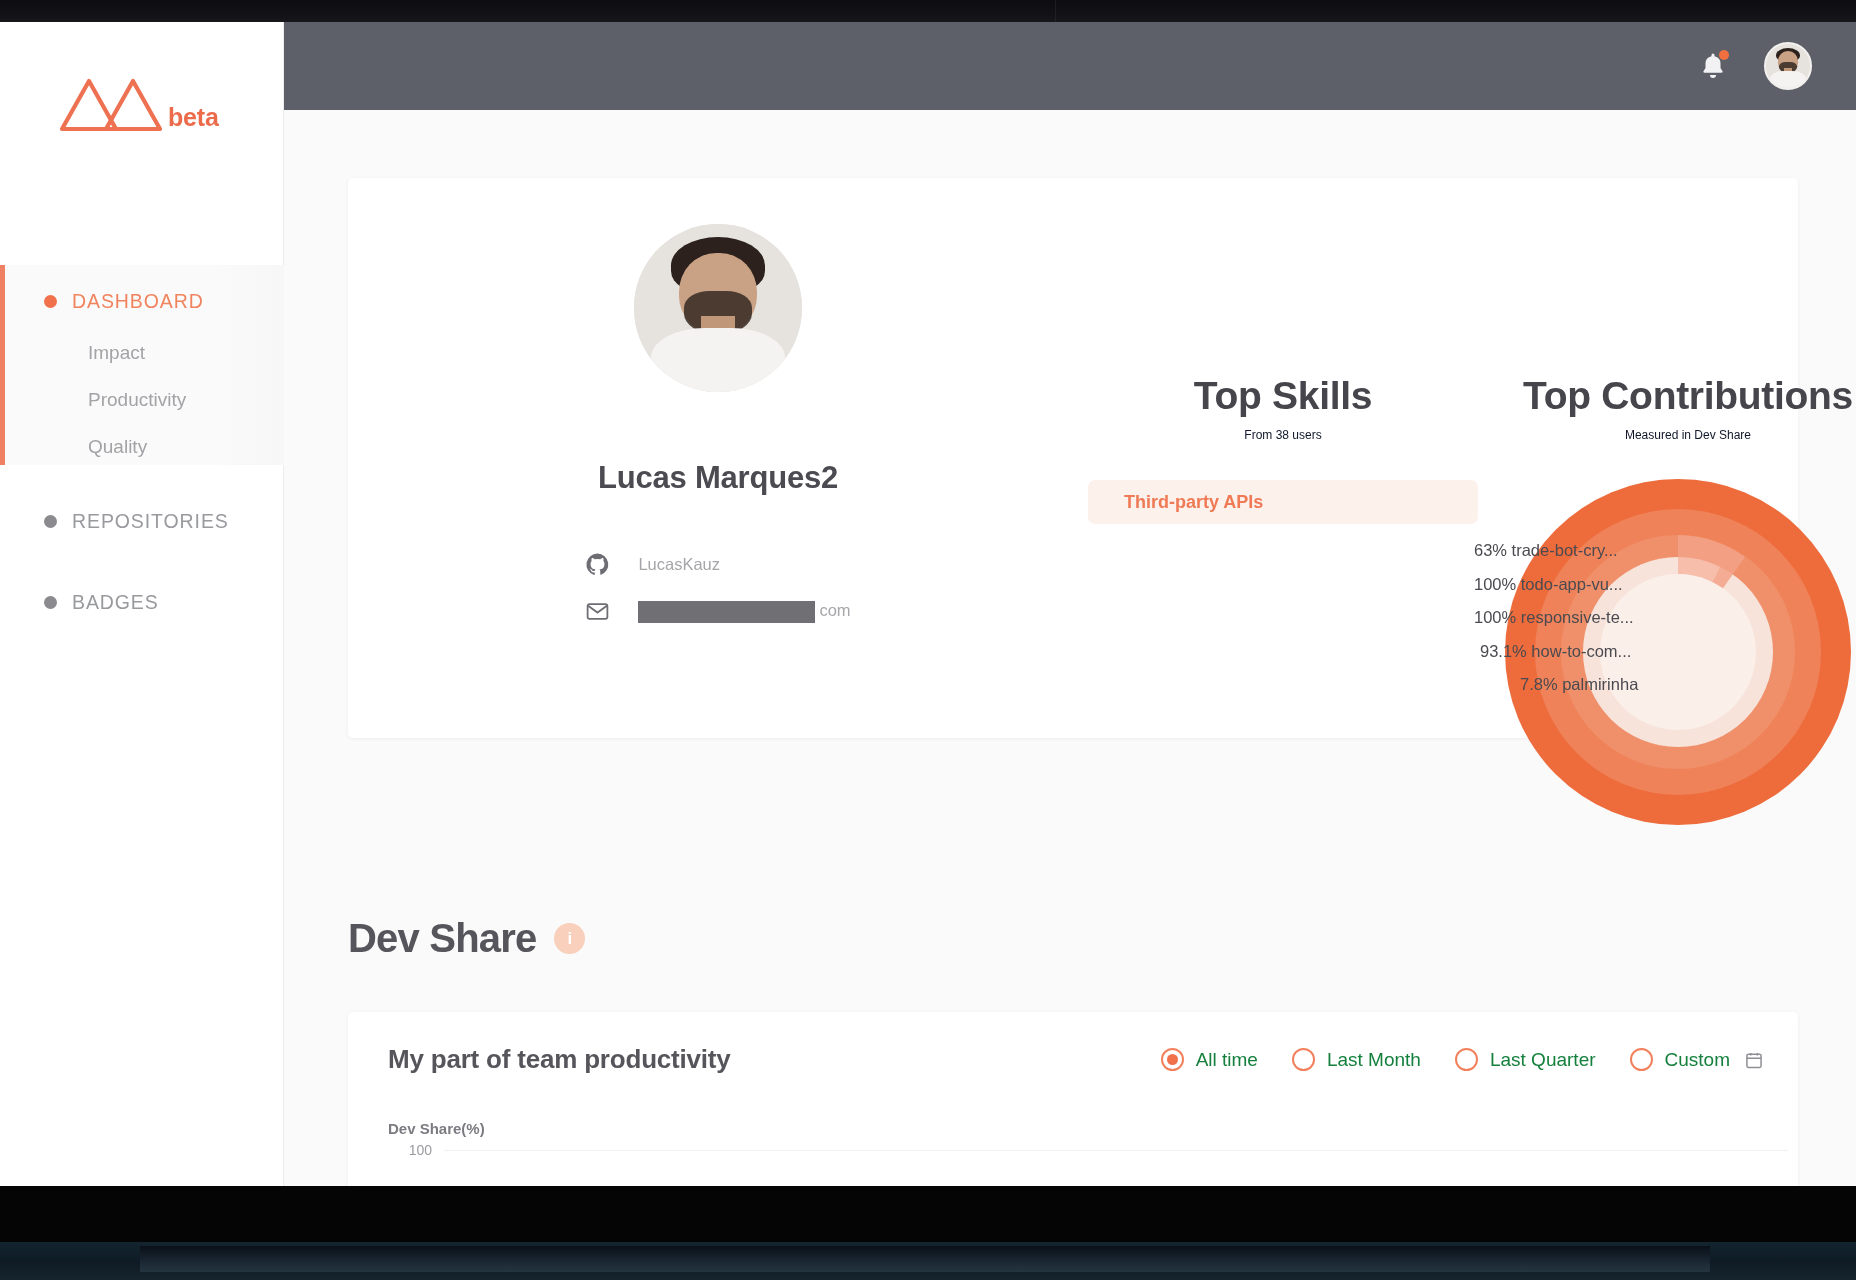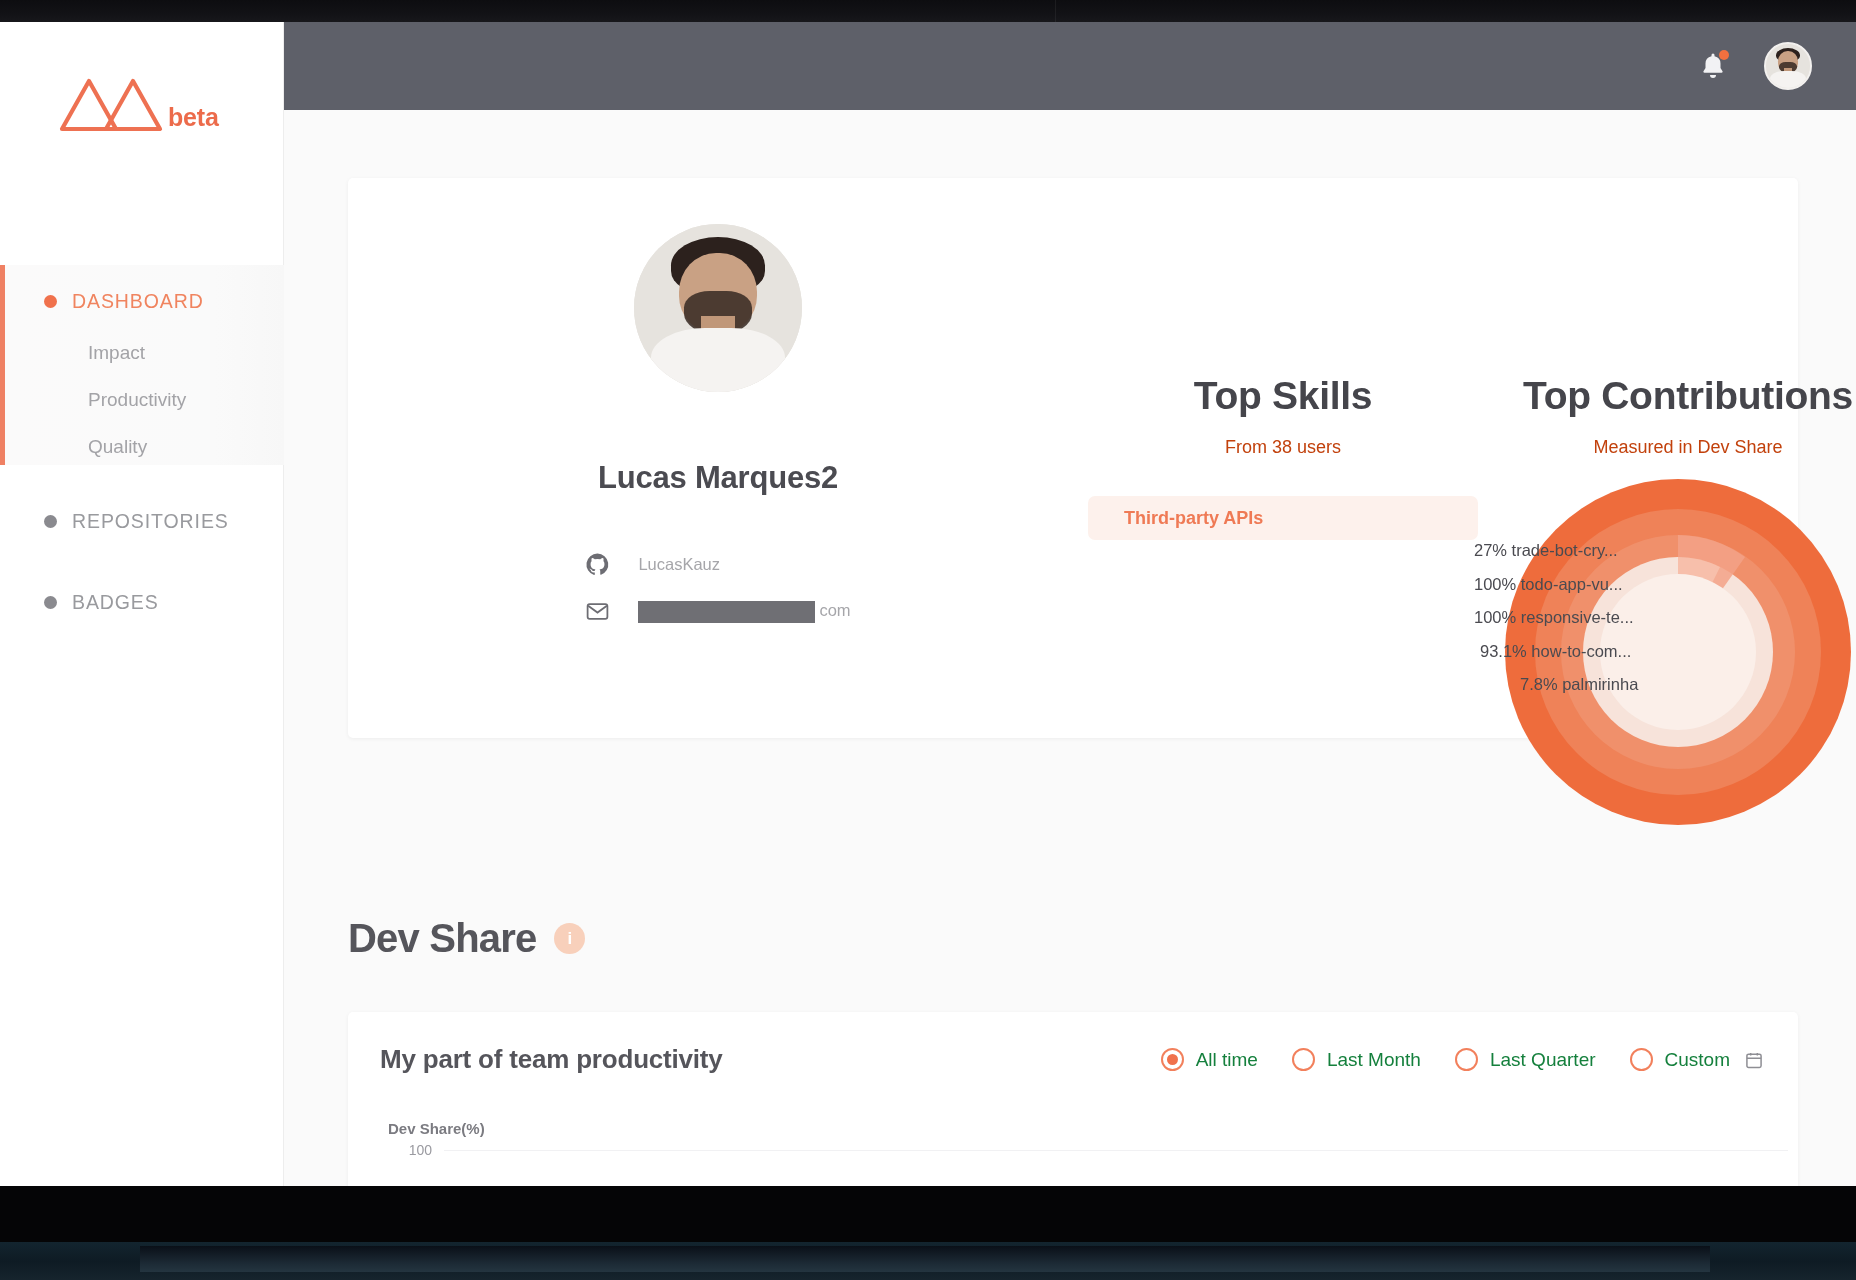--- a/index.html
+++ b/index.html
@@ -170,21 +170,21 @@
   .meta-row .ico { width: 25px; height: 25px; flex: none; color: #6d6d73; }
   .meta-row .val { font-size: 16.5px; color: #a6a6aa; }
   .redact {
     display: inline-block; width: 177px; height: 22px;
     background: #6f6f74; vertical-align: middle; margin-right: 4px;
   }
 
   
   .skills-col { position: absolute; left: 740px; top: 196px; width: 390px; text-align: center; }
   .sec-title { font-size: 39px; font-weight: 700; color: #45454b; letter-spacing: -.3px; }
-  .sec-sub   { margin-top: 19px; font-size: 18px; color: #c2410c; }
+  .sec-sub   { margin-top: 10px; font-size: 12px; color: #0f172a; }
   .skill-pill {
     margin-top: 38px;
     height: 44px; border-radius: 7px;
     background: #fdf1ec;
     display: flex; align-items: center;
     padding-left: 36px;
     font-size: 18px; font-weight: 700; color: #ef7a55;
     cursor: pointer;
   }
 
@@ -216,21 +216,21 @@
     width: 31px; height: 31px; border-radius: 50%;
     background: #f8d0bb; color: #fff;
     font-size: 17px; font-weight: 700;
     display: flex; align-items: center; justify-content: center;
     cursor: pointer;
   }
 
   #chart-card { left: 64px; top: 902px; width: 1450px; height: 330px; }
 
   .chart-head {
-    position: absolute; left: 32px; top: 32px;
+    position: absolute; left: 40px; top: 32px;
     right: 34px;
     display: flex; align-items: center; justify-content: space-between;
   }
   .chart-title { font-size: 26px; font-weight: 700; color: #55555b; letter-spacing: -.2px; }
 
   .radio-row { display: flex; align-items: center; gap: 34px; }
   .radio-opt { display: flex; align-items: center; gap: 12px; cursor: pointer; }
   .radio-box {
     width: 23px; height: 23px; border-radius: 50%;
     border: 2.2px solid #f2805c; flex: none;
@@ -397,21 +397,21 @@
               <circle cx="186" cy="186" r="143" fill="#ef8258"></circle>
               <circle cx="186" cy="186" r="117" fill="#f0906b"></circle>
               <circle cx="186" cy="186" r="95" fill="#f7e3da"></circle>
 
               <path d="M186 186 L186 69 A117 117 0 0 1 253 91 Z" fill="#f3a287" opacity=".85"></path>
               <path d="M186 186 L186 91 A95 95 0 0 1 228 101 Z" fill="#f7c4b0" opacity=".8"></path>
               <circle cx="186" cy="186" r="78" fill="#fbefe9"></circle>
             </svg>
 
             <div class="radial-labels">
-              <div class="lbl i0">27% trade-bot-cry...</div>
+              <div class="lbl i0">63% trade-bot-cry...</div>
               <div class="lbl i1">100% todo-app-vu...</div>
               <div class="lbl i2">100% responsive-te...</div>
               <div class="lbl i3">93.1% how-to-com...</div>
               <div class="lbl i4">7.8% palmirinha</div>
             </div>
           </div>
         </div>
 
       </section>
 

